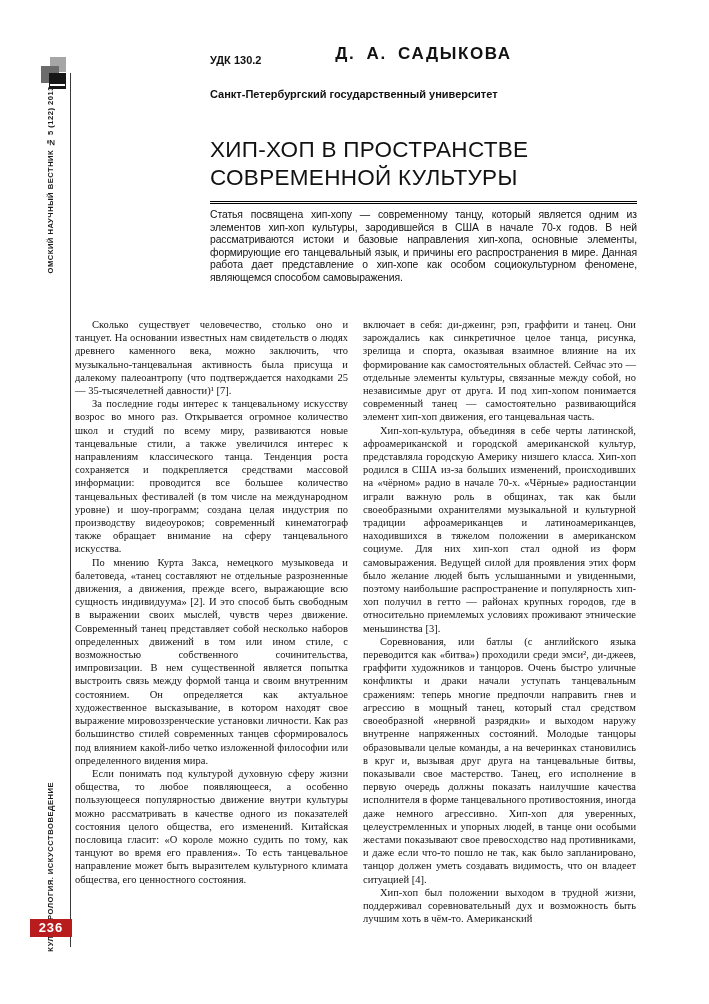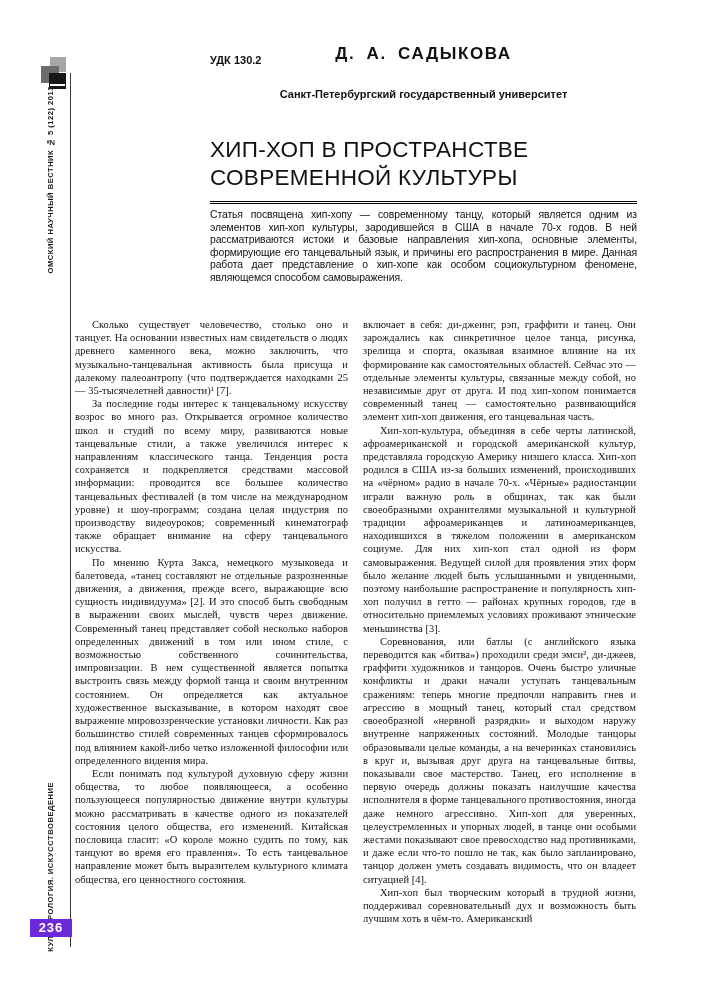--- a/index.html
+++ b/index.html
@@ -20,30 +20,30 @@
   
   .side-rule { left:70px; top:73px; width:1px; height:874px; background:#3a3a3a; }
   .vtext {
     position:absolute; writing-mode:vertical-rl; transform:rotate(180deg);
     font-weight:bold; font-size:7.6px; letter-spacing:0.5px; white-space:nowrap;
     color:#1a1a1a;
   }
   .vtext-journal { left:46px; top:86px; }
   .vtext-section { left:46px; top:782px; }
   .page-badge {
-    left:30px; top:919px; width:42px; height:18px; background:#6d28d9;
+    left:30px; top:919px; width:42px; height:18px; background:#b91c1c;
     color:#fff; font-weight:bold; font-size:13px; line-height:18px;
     text-align:center; letter-spacing:1px;
   }
 
   
   .udc   { left:210px; top:54px; font-size:11px; font-weight:bold; }
   .author{ left:210px; top:44px; width:427px; text-align:center;
            font-size:17px; font-weight:bold; letter-spacing:1.6px; word-spacing:5px; }
-  .affil { left:210px; top:87px; width:427px; text-align:center;
+  .affil { left:210px; top:87px; width:427px; text-align:left;
            font-size:11px; font-weight:bold; line-height:14px; }
   .title { left:210px; top:136px; width:427px;
            font-size:22.5px; font-weight:normal; line-height:28px; letter-spacing:0.3px; }
   .title-rule { left:210px; top:201px; width:427px; height:3px;
            border-top:1.5px solid #000; border-bottom:1.5px solid #000; box-sizing:border-box; }
   .abstract { left:210px; top:209px; width:427px;
            font-size:10.4px; font-weight:normal; line-height:12.5px;
            text-align:justify; letter-spacing:-0.1px; }
   .keywords { left:210px; top:299px; width:430px;
            font-size:10px; font-weight:bold; letter-spacing:-0.1px; }
@@ -84,17 +84,17 @@
     <div class="col">
       <p>Сколько существует человечество, столько оно и танцует. На основании известных нам свидетельств о людях древнего каменного века, можно заключить, что музыкально-танцевальная активность была присуща и далекому палеоантропу (что подтверждается находками 25 — 35-тысячелетней давности)¹ [7].</p>
       <p>За последние годы интерес к танцевальному искусству возрос во много раз. Открывается огромное количество школ и студий по всему миру, развиваются новые танцевальные стили, а также увеличился интерес к направлениям классического танца. Тенденция роста сохраняется и подкрепляется средствами массовой информации: проводится все большее количество танцевальных фестивалей (в том числе на международном уровне) и шоу-программ; создана целая индустрия по производству видеоуроков; современный кинематограф также обращает внимание на сферу танцевального искусства.</p>
       <p>По мнению Курта Закса, немецкого музыковеда и балетоведа, «танец составляют не отдельные разрозненные движения, а движения, прежде всего, выражающие всю сущность индивидуума» [2]. И это способ быть свободным в выражении своих мыслей, чувств через движение. Современный танец представляет собой несколько наборов определенных движений в том или ином стиле, с возможностью собственного сочинительства, импровизации. В нем существенной является попытка выстроить связь между формой танца и своим внутренним состоянием. Он определяется как актуальное художественное высказывание, в котором находят свое выражение мировоззренческие установки личности. Как раз большинство стилей современных танцев сформировалось под влиянием какой-либо четко изложенной философии или определенного видения мира.</p>
       <p>Если понимать под культурой духовную сферу жизни общества, то любое появляющееся, а особенно пользующееся популярностью движение внутри культуры можно рассматривать в качестве одного из показателей состояния целого общества, его изменений. Китайская пословица гласит: «О короле можно судить по тому, как танцуют во время его правления». То есть танцевальное направление может быть выразителем культурного климата общества, его ценностного состояния.</p>
     </div>
     <div class="col">
       <p class="cont">включает в себя: ди-джеинг, рэп, граффити и танец. Они зарождались как синкретичное целое танца, рисунка, зрелища и спорта, оказывая взаимное влияние на их формирование как самостоятельных областей. Сейчас это — отдельные элементы культуры, связанные между собой, но независимые друг от друга. И под хип-хопом понимается современный танец — самостоятельно развивающийся элемент хип-хоп движения, его танцевальная часть.</p>
       <p>Хип-хоп-культура, объединяя в себе черты латинской, афроамериканской и городской американской культур, представляла городскую Америку низшего класса. Хип-хоп родился в США из-за больших изменений, происходивших на «чёрном» радио в начале 70-х. «Чёрные» радиостанции играли важную роль в общинах, так как были своеобразными охранителями музыкальной и культурной традиции афроамериканцев и латиноамериканцев, находившихся в тяжелом положении в американском социуме. Для них хип-хоп стал одной из форм самовыражения. Ведущей силой для проявления этих форм было желание людей быть услышанными и увиденными, поэтому наибольшие распространение и популярность хип-хоп получил в гетто — районах крупных городов, где в относительно приемлемых условиях проживают этнические меньшинства [3].</p>
       <p>Соревнования, или батлы (с английского языка переводится как «битва») проходили среди эмси², ди-джеев, граффити художников и танцоров. Очень быстро уличные конфликты и драки начали уступать танцевальным сражениям: теперь многие предпочли направить гнев и агрессию в мощный танец, который стал средством своеобразной «нервной разрядки» и выходом наружу внутренне напряженных состояний. Молодые танцоры образовывали целые команды, а на вечеринках становились в круг и, вызывая друг друга на танцевальные битвы, показывали свое мастерство. Танец, его исполнение в первую очередь должны показать наилучшие качества исполнителя в форме танцевального противостояния, иногда даже немного агрессивно. Хип-хоп для уверенных, целеустремленных и упорных людей, в танце они особыми жестами показывают свое превосходство над противниками, и даже если что-то пошло не так, как было запланировано, танцор должен уметь создавать видимость, что он владеет ситуацией [4].</p>
-      <p>Хип-хоп был творческим который в трудной жизни, поддерживал соревновательный дух и возможность быть лучшим хоть в чём-то. Американский</p>
+      <p>Хип-хоп был положении выходом в трудной жизни, поддерживал соревновательный дух и возможность быть лучшим хоть в чём-то. Американский</p>
     </div>
   </div>
 
 </div>
 
 </body></html>

